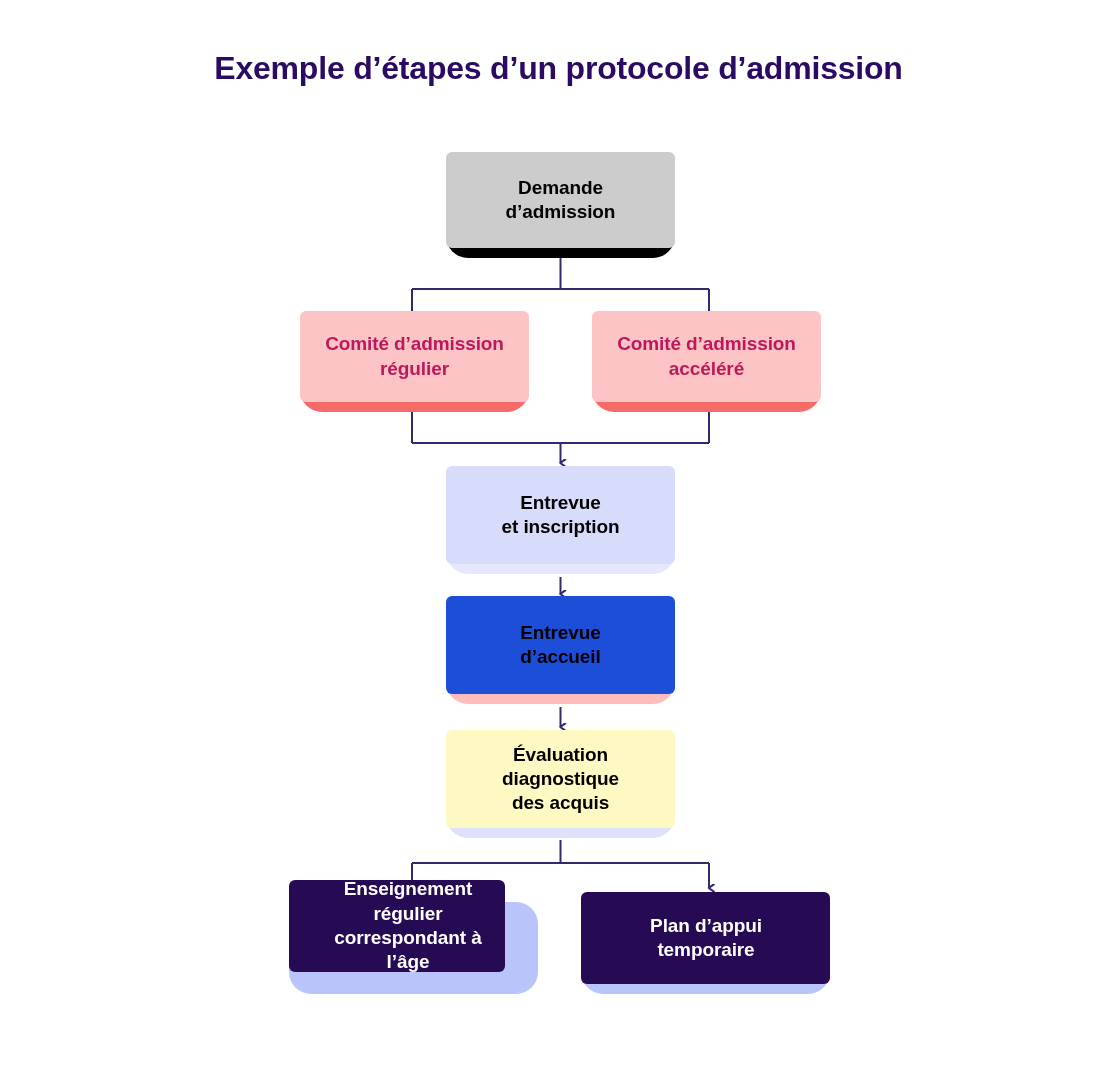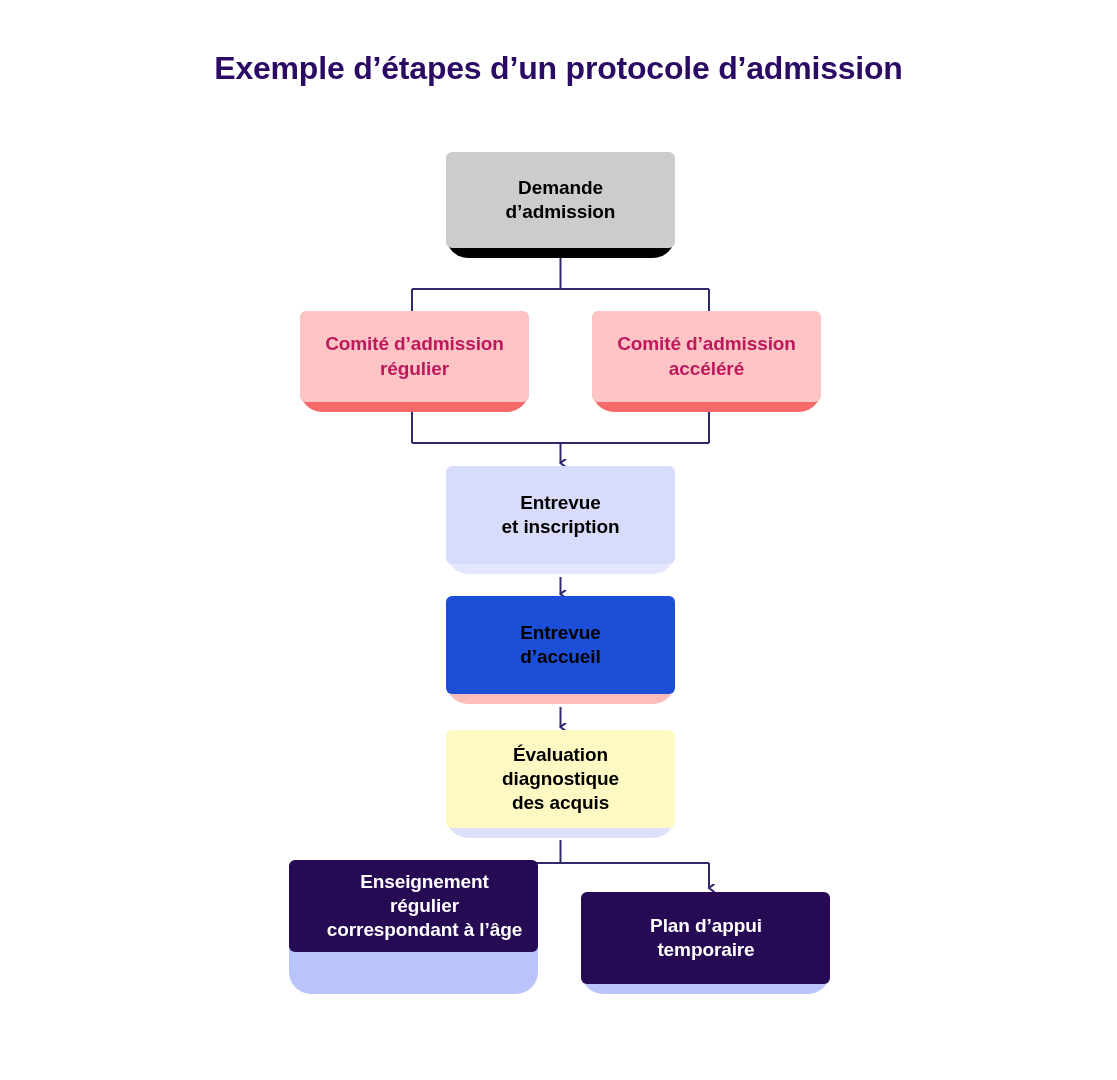--- a/index.html
+++ b/index.html
@@ -171,21 +171,21 @@
   </div>
 
   <div class="node-shadow sh-blue" style="left:446px; top:740px; width:229px; height:98px;"></div>
   <div class="node theme-blue" style="left:446px; top:730px; width:229px; height:98px;">
     <span class="node-label">Évaluation
 diagnostique
 des acquis</span>
   </div>
 
   <div class="node-shadow sh-indigo" style="left:289px; top:902px; width:249px; height:92px;"></div>
-  <div class="node theme-indigo" style="left:289px; top:860px; width:249px; height:92px;padding-left:36px;">
+  <div class="node theme-indigo" style="left:289px; top:880px; width:216px; height:92px;padding-left:36px;">
     <span class="node-label">Enseignement régulier
 correspondant à l’âge</span>
   </div>
 
   <div class="node-shadow sh-indigo" style="left:581px; top:902px; width:249px; height:92px;"></div>
   <div class="node theme-indigo" style="left:581px; top:892px; width:249px; height:92px;padding-left:15px;">
     <span class="node-label">Plan d’appui
 temporaire</span>
   </div>
 

